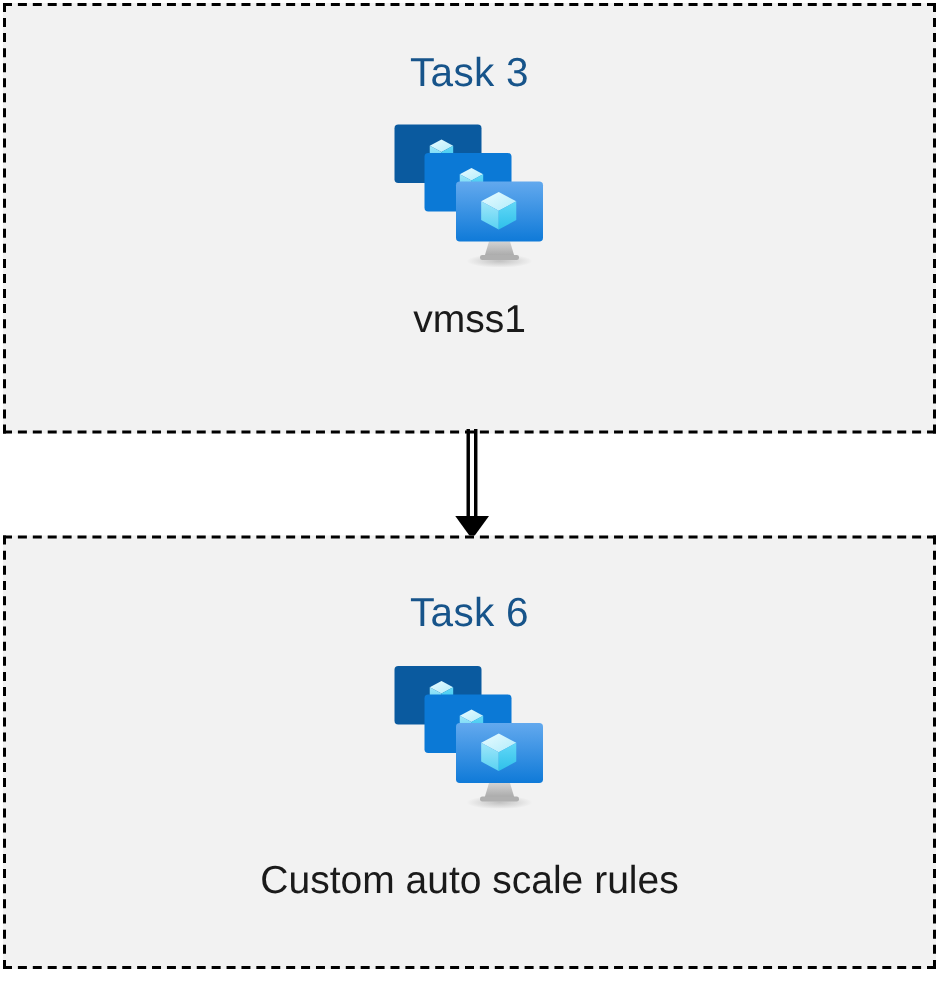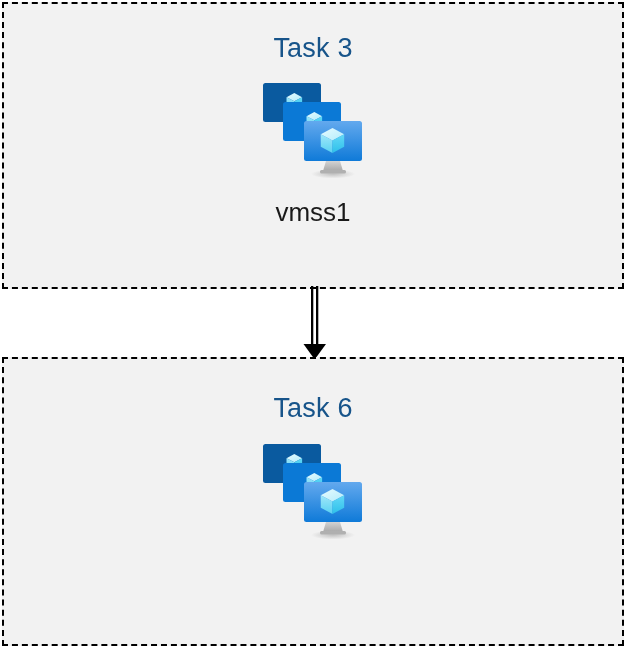--- a/index.html
+++ b/index.html
@@ -204,15 +204,18 @@
 
         <rect x="43" y="40" width="58" height="40" rx="2.5" fill="url(#frontScreenGrad)"></rect>
         <g transform="translate(59,47) scale(0.78)">
           <path d="M16 0 L31 8 L16 16 L1 8 Z" fill="url(#cubeTopG)"></path>
           <path d="M1 8 L16 16 L16 32 L1 24 Z" fill="url(#cubeLeftG)"></path>
           <path d="M31 8 L16 16 L16 32 L31 24 Z" fill="url(#cubeRightG)"></path>
         </g>
       </svg>
     </span>
 
+    <div class="caption-block">
+      <div class="caption">Custom auto scale rules</div>
+    </div>
   </div>
 
 </div>
 
 </body></html>

